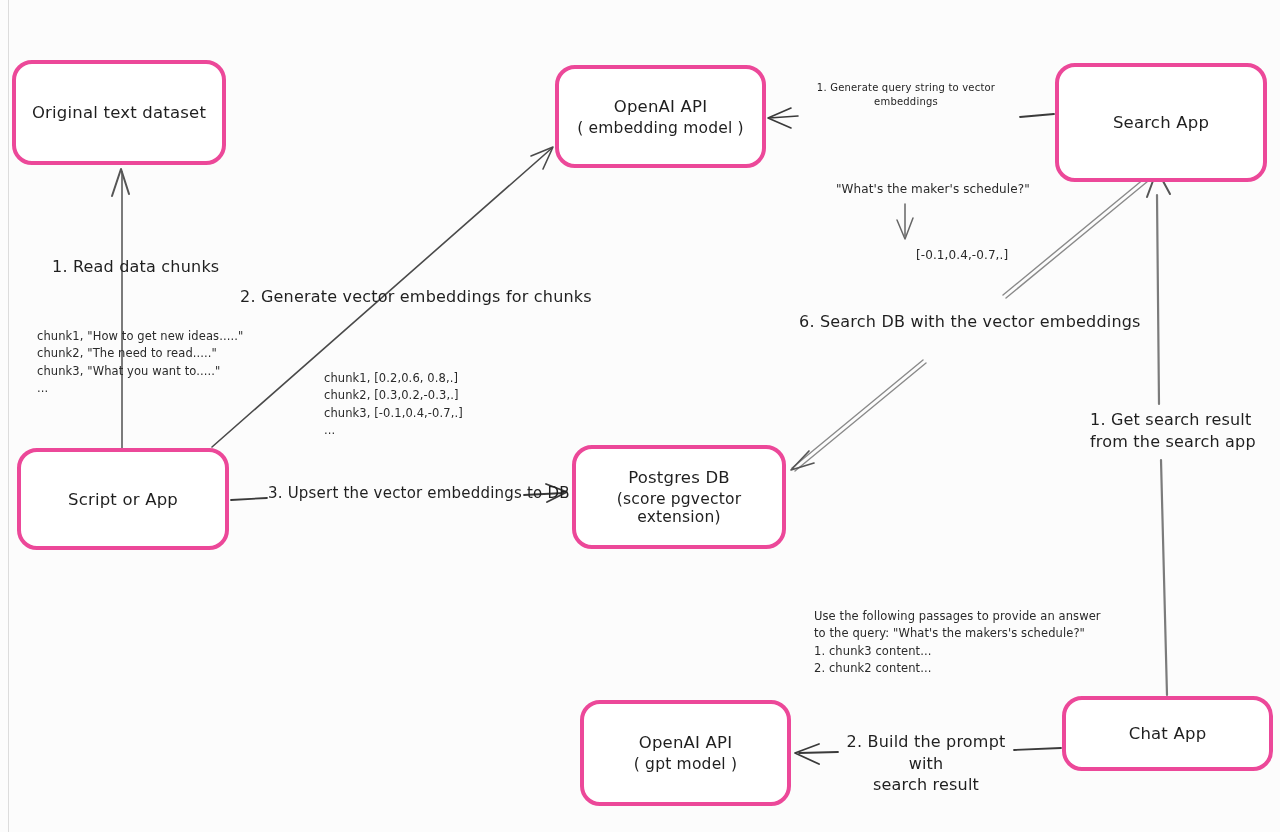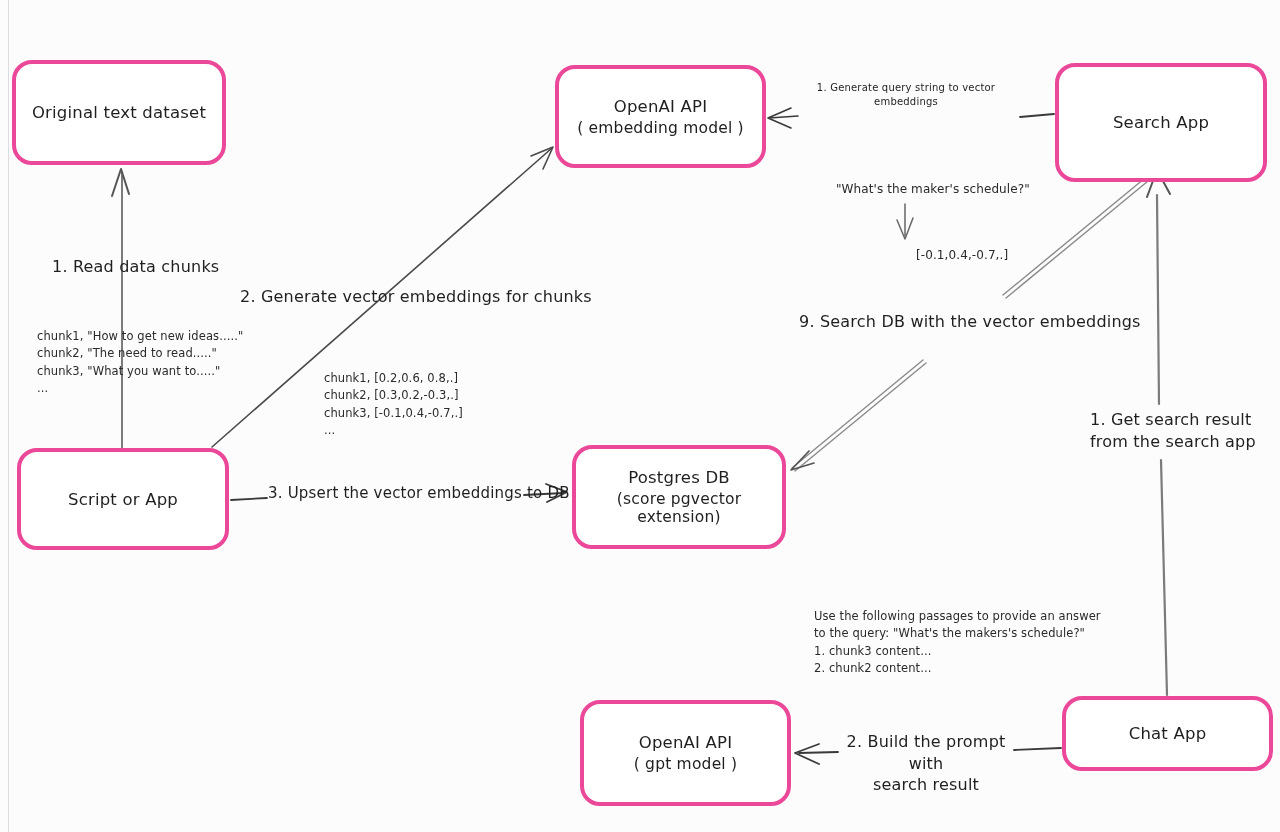--- a/index.html
+++ b/index.html
@@ -102,21 +102,21 @@
 
   <div class="edge-label" style="left:52px;top:256px;">1. Read data chunks</div>
 
   <div class="edge-label" style="left:240px;top:286px;">2. Generate vector embeddings for chunks</div>
 
   <div class="edge-label" style="left:268px;top:483px;font-size:15px;">3. Upsert the vector embeddings  to DB</div>
 
   <div class="edge-label center" style="left:790px;top:81px;width:232px;font-size:10px;">1. Generate query string to vector
 embeddings</div>
 
-  <div class="edge-label bg" style="left:795px;top:310px;">9. Search DB with the vector embeddings</div>
+  <div class="edge-label bg" style="left:795px;top:310px;">6. Search DB with the vector embeddings</div>
 
   <div class="edge-label bg" style="left:1086px;top:408px;">1. Get search result
 from the search app</div>
 
   <div class="edge-label center" style="left:838px;top:731px;width:176px;">2. Build the prompt with
 search result</div>
 
   <div class="annot" style="left:37px;top:328px;">chunk1, "How to get new ideas....."
 chunk2, "The need to read....."
 chunk3, "What you want to....."

